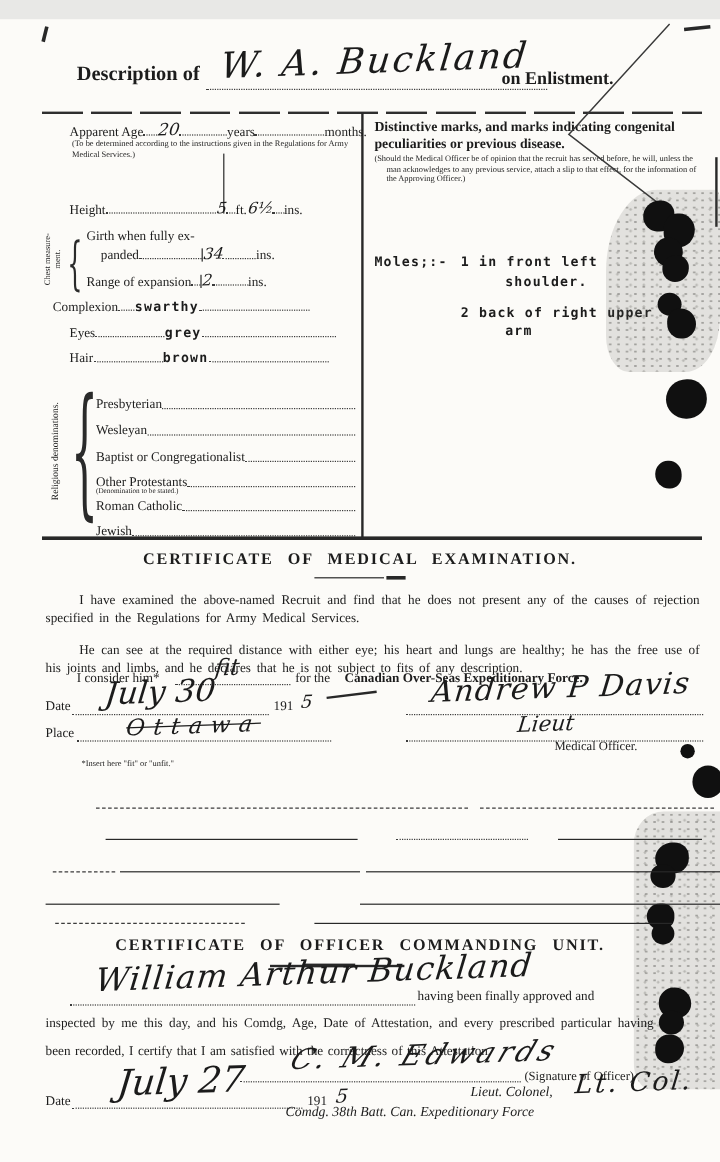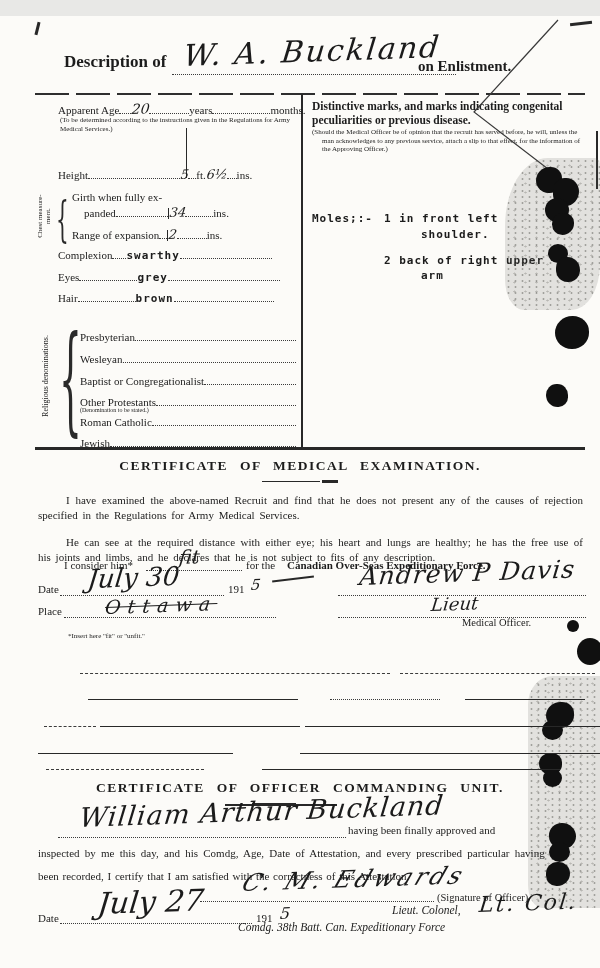--- a/index.html
+++ b/index.html
@@ -53,21 +53,21 @@
   <div class="vlabel" style="left:19px;top:191px;width:52px;height:18px;">Chest measure- ment.</div>
   <div class="brace" style="left:56px;top:174px;font-size:20px;transform:scale(1,2.4);">{</div>
   <div class="row" style="left:72px;top:175px;"><span>Girth when fully ex-</span></div>
   <div class="row" style="left:84px;top:189px;">
     <span>panded</span><span class="dots" style="width:52px;"></span><span class="solid" style="position:static;display:inline-block;width:1px;height:11px;vertical-align:-2px;"></span><span class="hand" style="font-size:13px;">34</span><span class="dots" style="width:28px;"></span><span>ins.</span>
   </div>
   <div class="row" style="left:72px;top:211px;">
     <span>Range of expansion</span><span class="dots" style="width:8px;"></span><span class="solid" style="position:static;display:inline-block;width:1px;height:11px;vertical-align:-2px;"></span><span class="hand" style="font-size:13px;">2</span><span class="dots" style="width:30px;"></span><span>ins.</span>
   </div>
 
-  <div class="row" style="left:58px;top:233px;">
+  <div class="row" style="left:44px;top:233px;">
     <span>Complexion</span><span class="dots" style="width:14px;"></span><span class="typed">swarthy</span><span class="dots" style="width:92px;"></span>
   </div>
   <div class="row" style="left:58px;top:255px;">
     <span>Eyes</span><span class="dots" style="width:58px;"></span><span class="typed">grey</span><span class="dots" style="width:112px;"></span>
   </div>
   <div class="row" style="left:58px;top:276px;">
     <span>Hair</span><span class="dots" style="width:58px;"></span><span class="typed">brown</span><span class="dots" style="width:100px;"></span>
   </div>
 
   <div class="vlabel" style="left:4px;top:350px;width:96px;height:20px;font-size:8px;">Religious denominations.</div>

